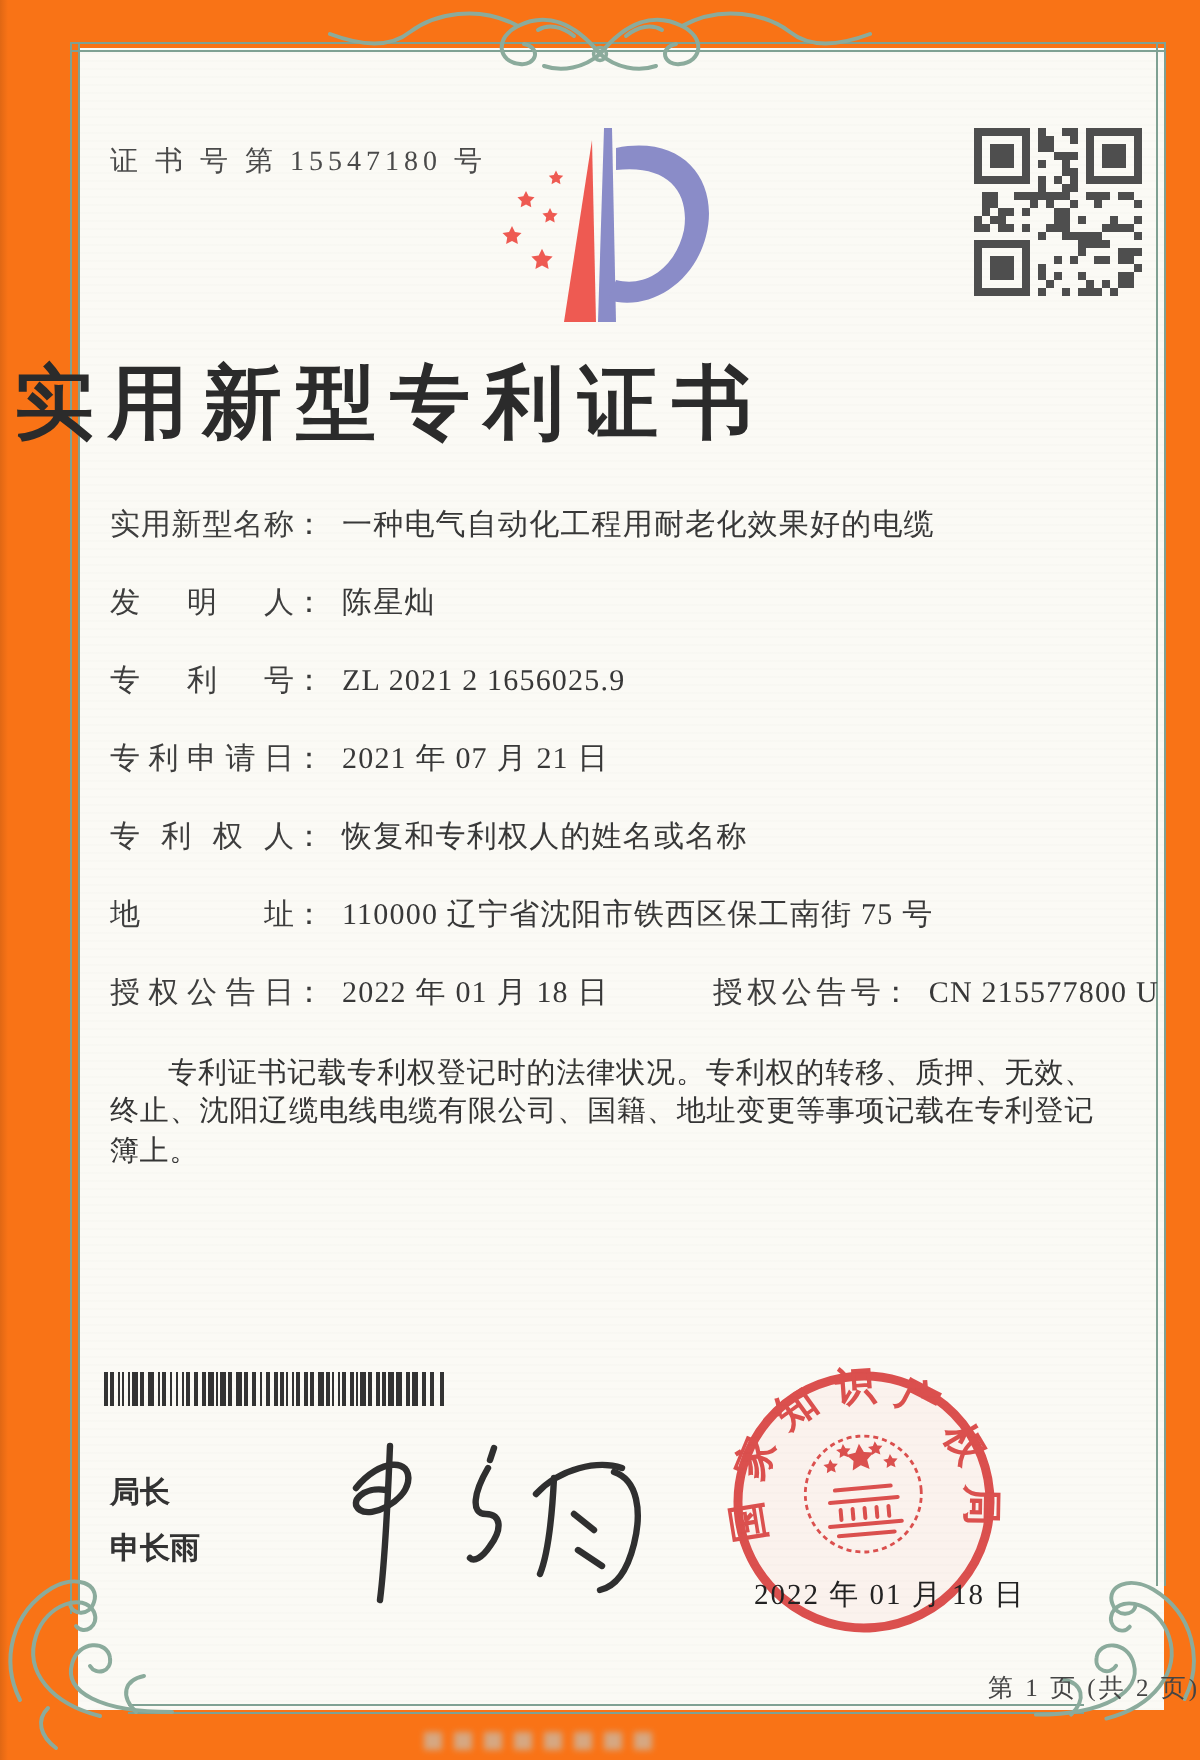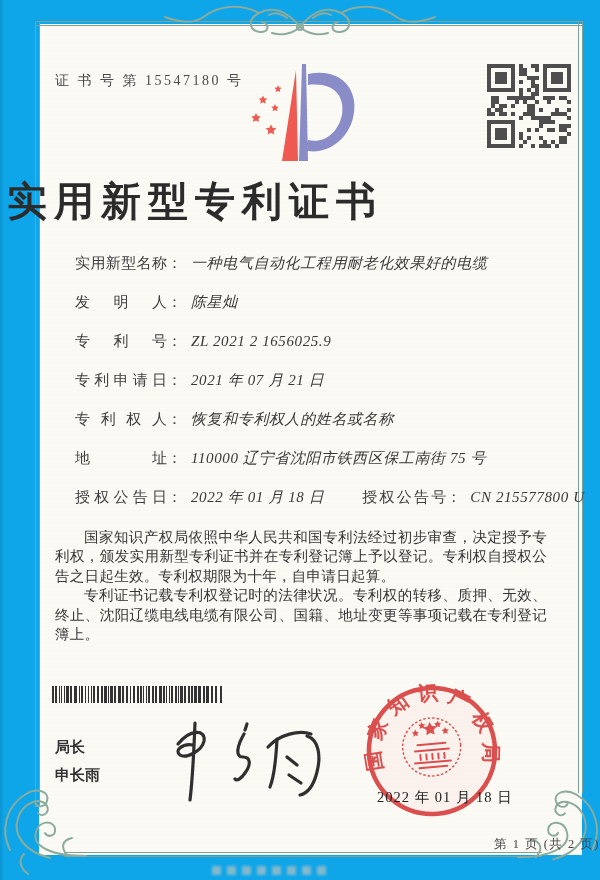--- a/index.html
+++ b/index.html
@@ -3,21 +3,21 @@
 <meta charset="utf-8">
 <style>
   :root{
     --green:#7fa193; --green-lt:#8bab9c; --seal-red:#dd4242;
     --logo-red:#ee5a52; --logo-purple:#8a8cc8; --ink:#3a3a3a;
   }
   *{margin:0;padding:0;box-sizing:border-box;}
   html,body{background:#e8e8e4;}
   .scan{
     position:relative;width:600px;height:880px;margin:0 auto;
-    background:#0ea5e9;overflow:hidden;
+    background:#f97316;overflow:hidden;
     font-family:"Liberation Serif","DejaVu Serif",serif;color:var(--ink);
   }
   .paper{
     position:absolute;left:39px;top:24px;width:543px;height:831px;
     background:#fbfaf5;
     background-image:repeating-linear-gradient(0deg,rgba(90,110,95,.015) 0 1px,transparent 1px 4px);
   }
   .scan-edge{position:absolute;left:0;top:0;width:4px;height:100%;
     background:linear-gradient(90deg,rgba(0,0,0,.10),rgba(0,0,0,0));}
   
@@ -29,24 +29,24 @@
   .bl.right{left:578px;top:21px;height:772px;}
   .bl.bottom{left:64px;top:852px;width:478px;}
   .ornament{position:absolute;pointer-events:none;}
   
   .cert-no{position:absolute;left:55px;top:72px;font-size:14px;letter-spacing:2.5px;color:#4a4a4a;}
   .title{position:absolute;left:0;width:100%;top:174px;text-align:left;
     font-size:40px;font-weight:600;letter-spacing:7px;text-indent:7px;color:#2b2b2b;}
   .fields{position:absolute;left:55px;top:252px;width:500px;font-size:15px;}
   .frow{position:absolute;left:0;white-space:nowrap;line-height:22px;}
   .lbl{display:inline-block;width:92px;text-align:justify;text-align-last:justify;
-    color:#3e3e3e;vertical-align:top;margin-left:20px;}
+    color:#3e3e3e;vertical-align:top;}
   .colon{display:inline-block;}
-  .val{margin-left:9px;letter-spacing:.6px;color:#383838;font-style:italic;}
-  .pair2{margin-left:38px;}
+  .val{margin-left:9px;letter-spacing:.6px;color:#383838;}
+  .pair2{margin-left:52px;}
   .paras{position:absolute;left:55px;top:528px;width:492px;font-size:14.5px;
     line-height:19.4px;text-align:justify;color:#353535;letter-spacing:.3px;}
   .paras p{text-indent:2em;}
   .officer{position:absolute;left:55px;top:733px;
     font-family:Liberation Sans, sans-serif;
     font-size:15px;font-weight:600;color:#333;line-height:28px;}
   .signature{position:absolute;left:148px;top:716px;}
   .seal{position:absolute;left:362px;top:681px;width:140px;height:140px;
     transform:rotate(-5deg);opacity:.92;mix-blend-mode:multiply;}
   .seal-date{position:absolute;left:377px;top:788px;font-size:14.5px;
@@ -352,21 +352,20 @@
     </div>
     <div class="frow" style="top:195px">
       <span class="lbl">地址</span><span class="colon">：</span><span class="val">110000  辽宁省沈阳市铁西区保工南街 75 号</span>
     </div>
     <div class="frow" style="top:234px">
       <span class="lbl">授权公告日</span><span class="colon">：</span><span class="val">2022 年 01 月 18 日</span><span class="pair2 lbl" style="width:84px">授权公告号</span><span class="colon">：</span><span class="val">CN 215577800 U</span>
     </div>
   </div>
 
   <div class="paras">
-    <p>国家知识产权局依照中华人民共和国专利法经过初步审查，决定授予专利权，颁发实用新型专利证书并在专利登记簿上予以登记。专利权自授权公告之日起生效。专利权期限为十年，自申请日起算。</p>
     <p>专利证书记载专利权登记时的法律状况。专利权的转移、质押、无效、终止、沈阳辽缆电线电缆有限公司、国籍、地址变更等事项记载在专利登记簿上。</p>
   </div>
 
   <svg class="barcode" id="barcode" viewBox="0 0 172 17" preserveAspectRatio="none">
       <rect x="0" y="0" width="2" height="17" fill="#333"></rect>
       <rect x="3" y="0" width="2" height="17" fill="#333"></rect>
       <rect x="7" y="0" width="1" height="17" fill="#333"></rect>
       <rect x="9" y="0" width="1" height="17" fill="#333"></rect>
       <rect x="12" y="0" width="1" height="17" fill="#333"></rect>
       <rect x="14" y="0" width="3" height="17" fill="#333"></rect>

